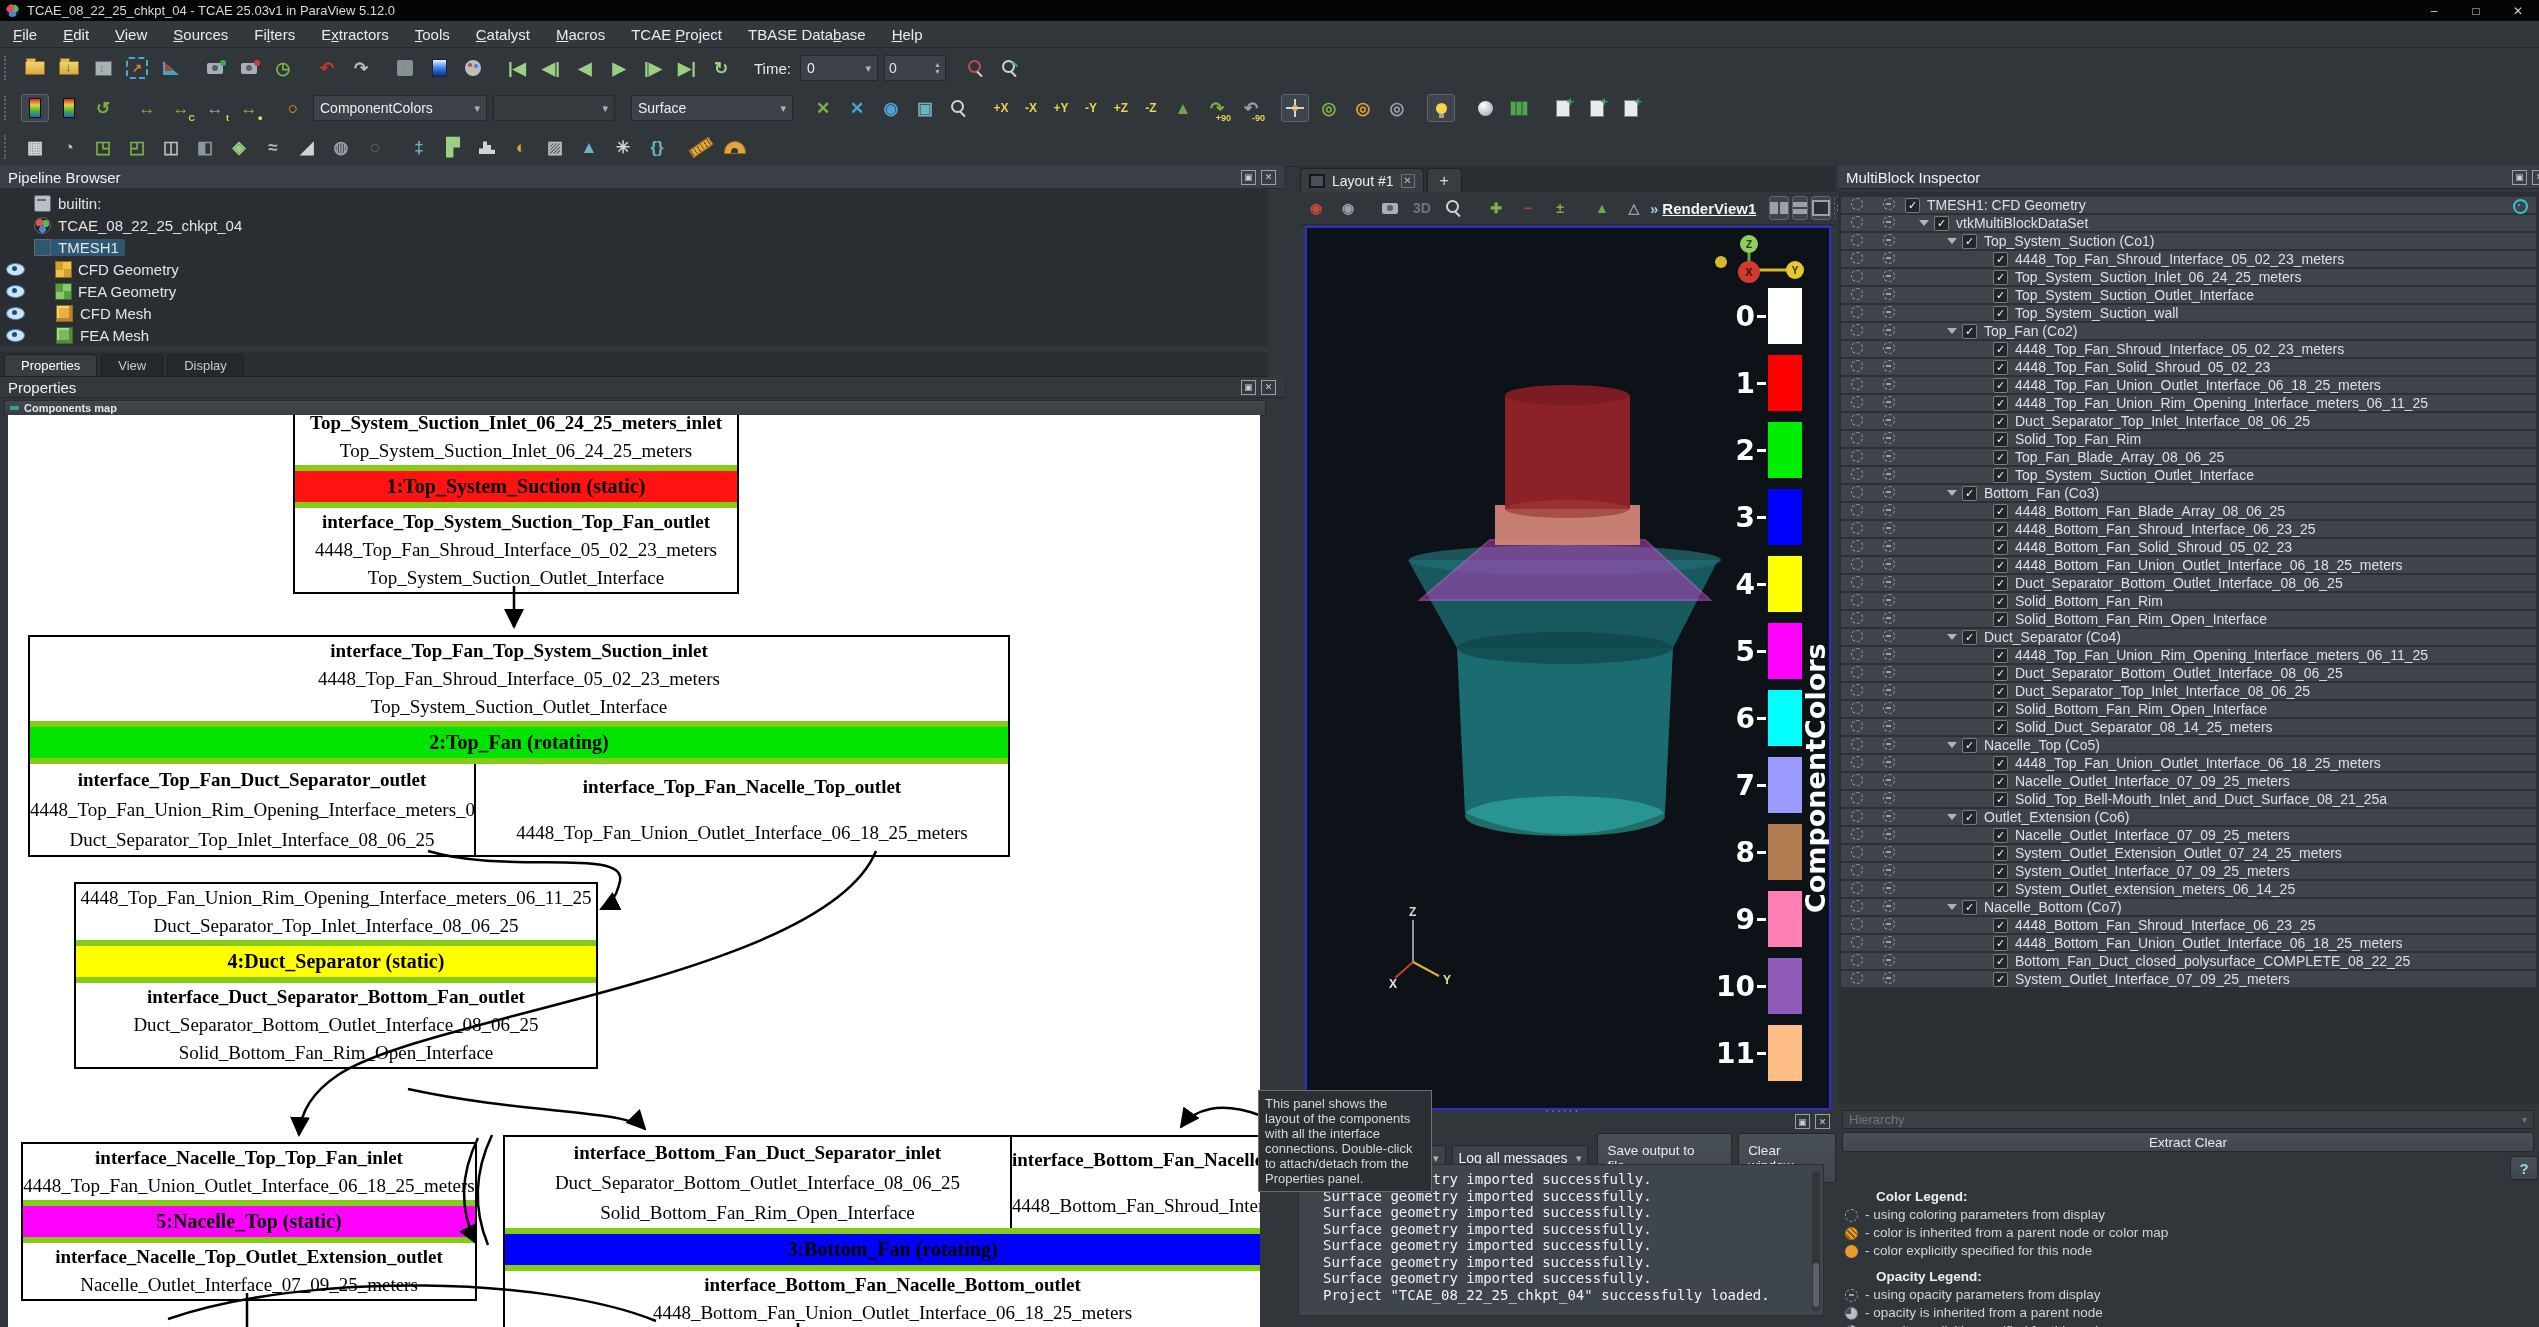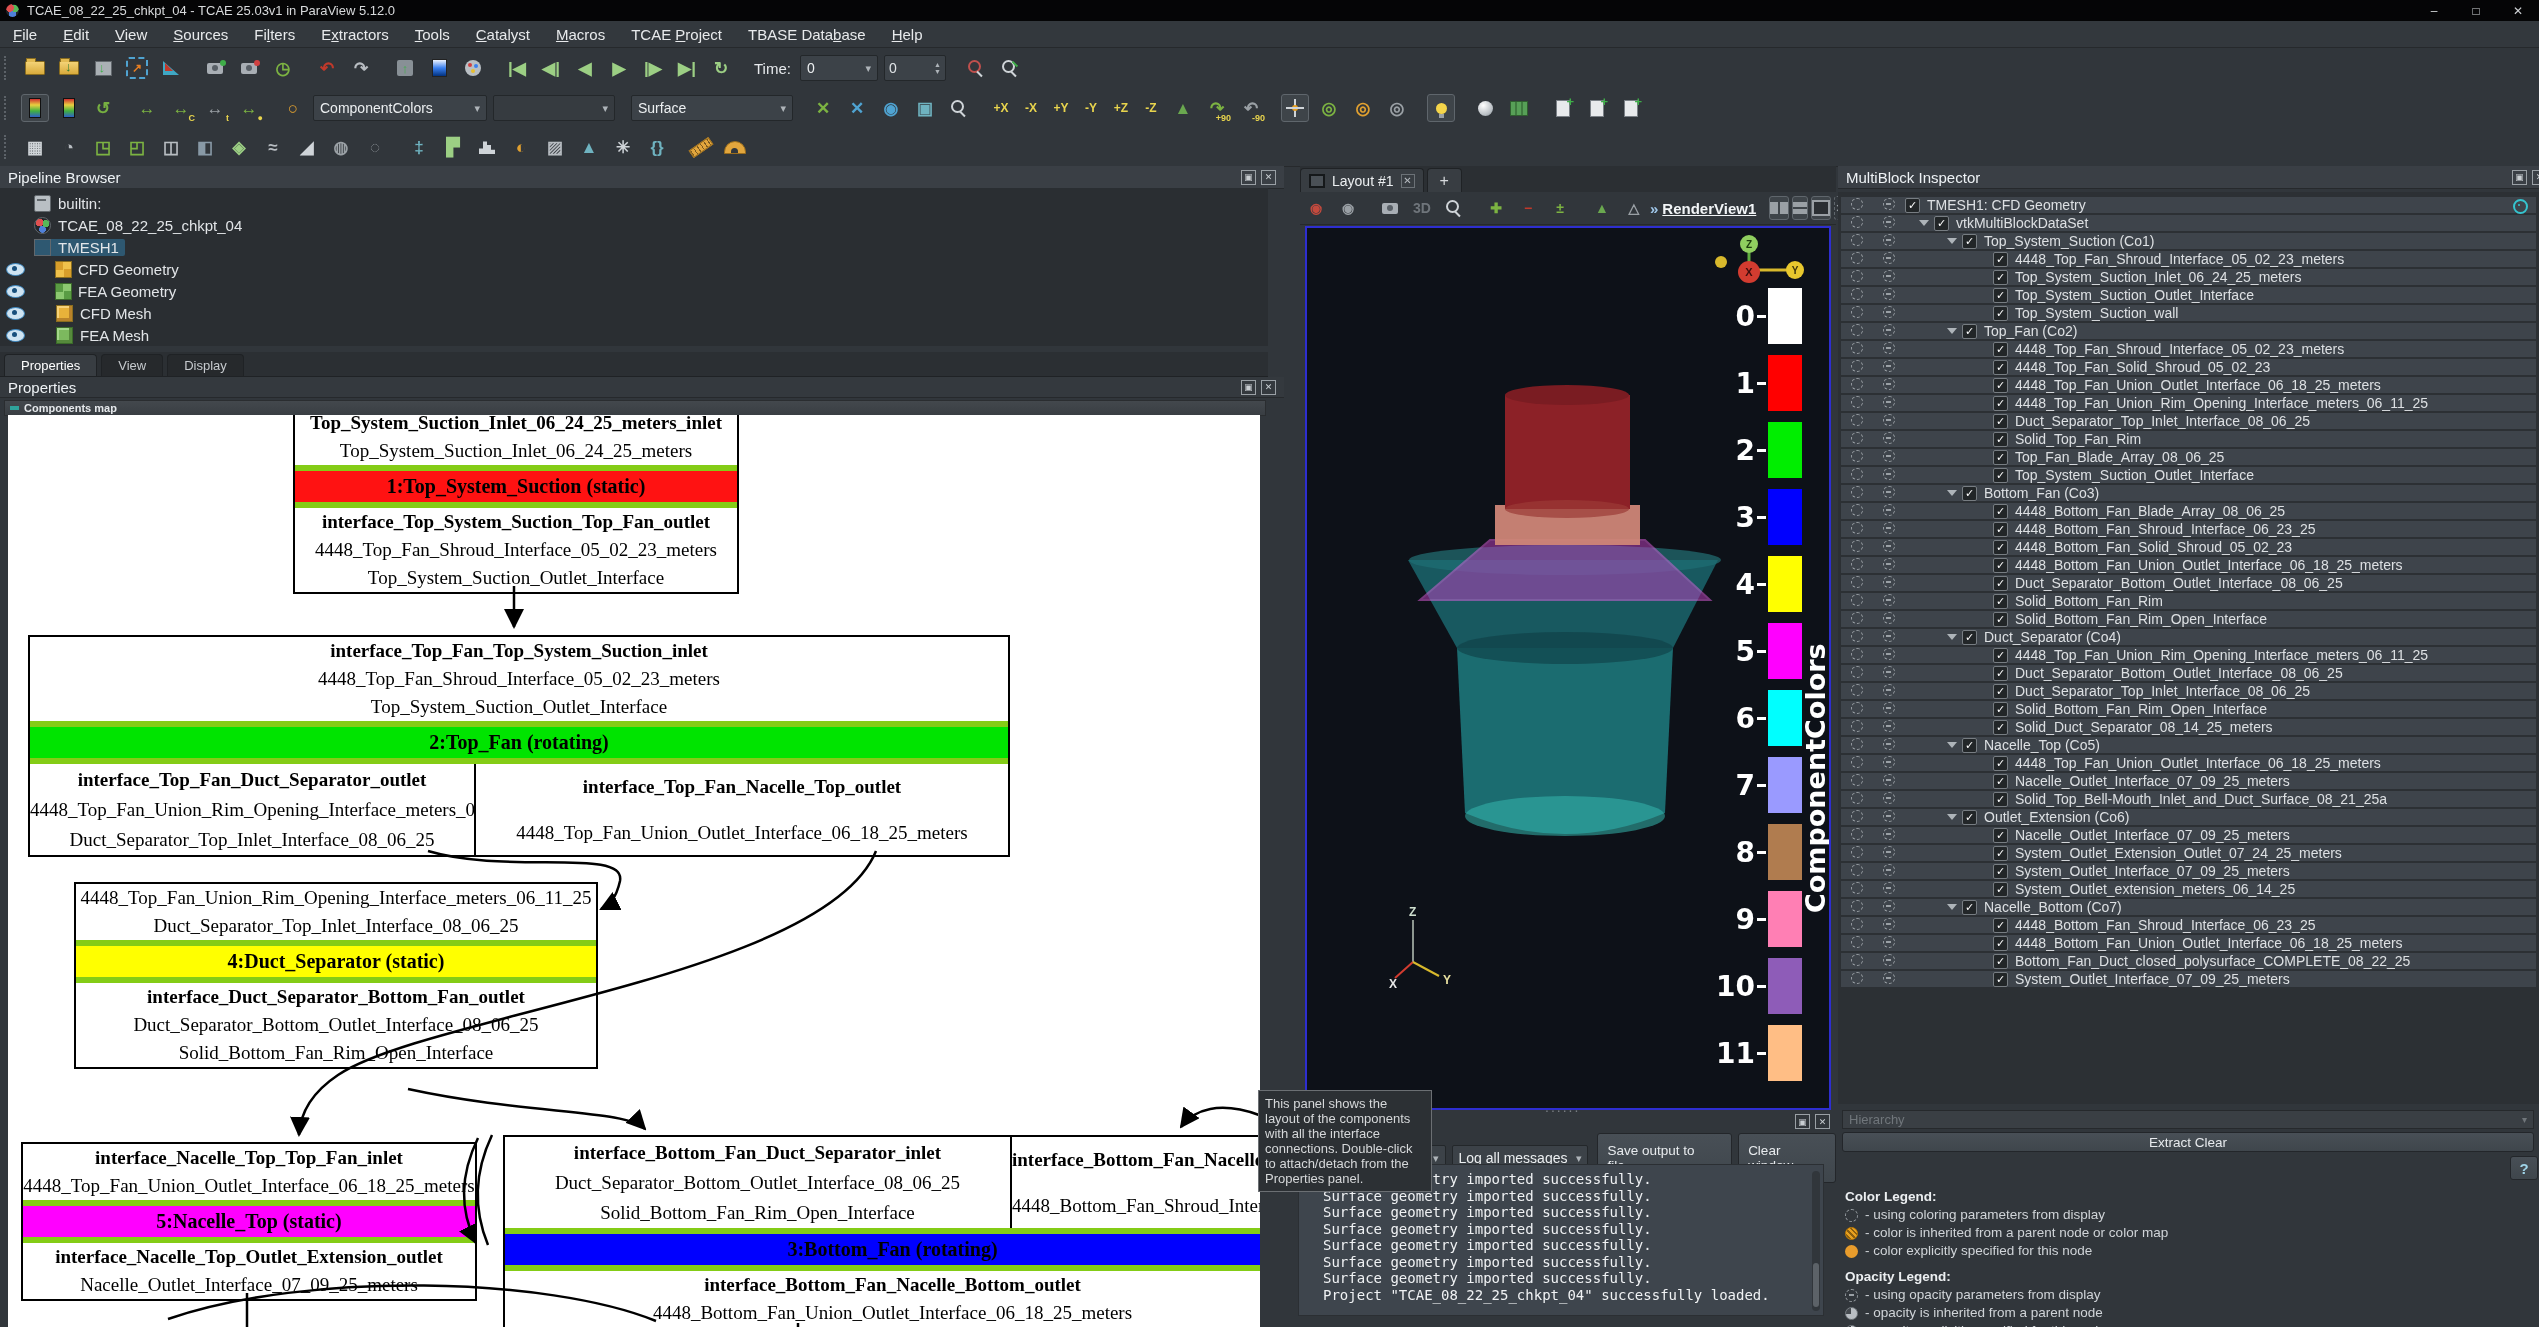--- a/index.html
+++ b/index.html
@@ -137,21 +137,21 @@
   .cc{left:10px;} .oc{left:42px;}
   .oc:after{content:"";position:absolute;left:2px;top:4px;width:5px;height:2px;background:#9aa0a5;}
   .mb-exp{width:0;height:0;border-left:5px solid transparent;border-right:5px solid transparent;border-top:6px solid #aeb4b9;margin-right:5px;flex:none;}
   .mb-cb{width:13px;height:13px;background:#222628;border:1px solid #777d82;border-radius:2px;color:#fff;font-size:11px;line-height:12px;text-align:center;margin-right:7px;flex:none;}
   .mb-target{position:absolute;right:8px;top:2px;width:11px;height:11px;border:2px solid #35c4cf;border-radius:50%;}
   .mb-target:after{content:"";position:absolute;left:2.5px;top:2.5px;width:2px;height:2px;background:#35c4cf;border-radius:50%;}
   #hierarchy-combo{position:absolute;left:1842px;top:1110px;width:692px;height:19px;background:#3a3f44;border:1px solid #26292c;color:#70767b;font-size:13px;display:flex;align-items:center;padding:0 6px;box-sizing:border-box;}
   #extract-btn{position:absolute;left:1842px;top:1132px;width:692px;height:20px;background:linear-gradient(#484f56,#3f464c);border:1px solid #23262a;border-radius:3px;color:#e8ebee;font-size:13.5px;display:flex;align-items:center;justify-content:center;box-sizing:border-box;}
   #help-btn{position:absolute;left:2510px;top:1156px;width:26px;height:22px;background:linear-gradient(#484f56,#3f464c);border:1px solid #23262a;border-radius:3px;color:#9fd4e8;font-size:15px;font-weight:bold;display:flex;align-items:center;justify-content:center;}
   #legend-info{position:absolute;left:1845px;top:1180px;width:690px;font-size:13.5px;color:#d0d4d8;}
-  .li-title{font-weight:bold;color:#eceff1;line-height:18px;margin-top:8px;}
+  .li-title{font-weight:bold;color:#eceff1;line-height:18px;margin-top:8px;margin-left:31px;}
   .li-item{display:flex;align-items:center;line-height:18px;gap:7px;}
   .li-ic{width:13px;height:13px;border-radius:50%;flex:none;box-sizing:border-box;}
   .ic-dashed{border:1.5px dashed #9aa0a5;}
   .ic-hatch{border:1px solid #c77f00;background:repeating-linear-gradient(45deg,#e8a020 0 2px,#8a5f10 2px 4px);}
   .ic-solid{background:#e89c2c;}
   .ic-dashdot{border:1.5px dashed #9aa0a5;position:relative;}
   .ic-dashdot:after{content:"";position:absolute;left:2.5px;top:4px;width:5px;height:2px;background:#9aa0a5;}
   .ic-pie-o{background:conic-gradient(#b9bec3 0 265deg,#44494e 265deg);border:1px solid #777d82;}
   .ic-pie-f{background:conic-gradient(#cfd4d8 0 300deg,#2a2e32 300deg);border:1px solid #777d82;}
   

